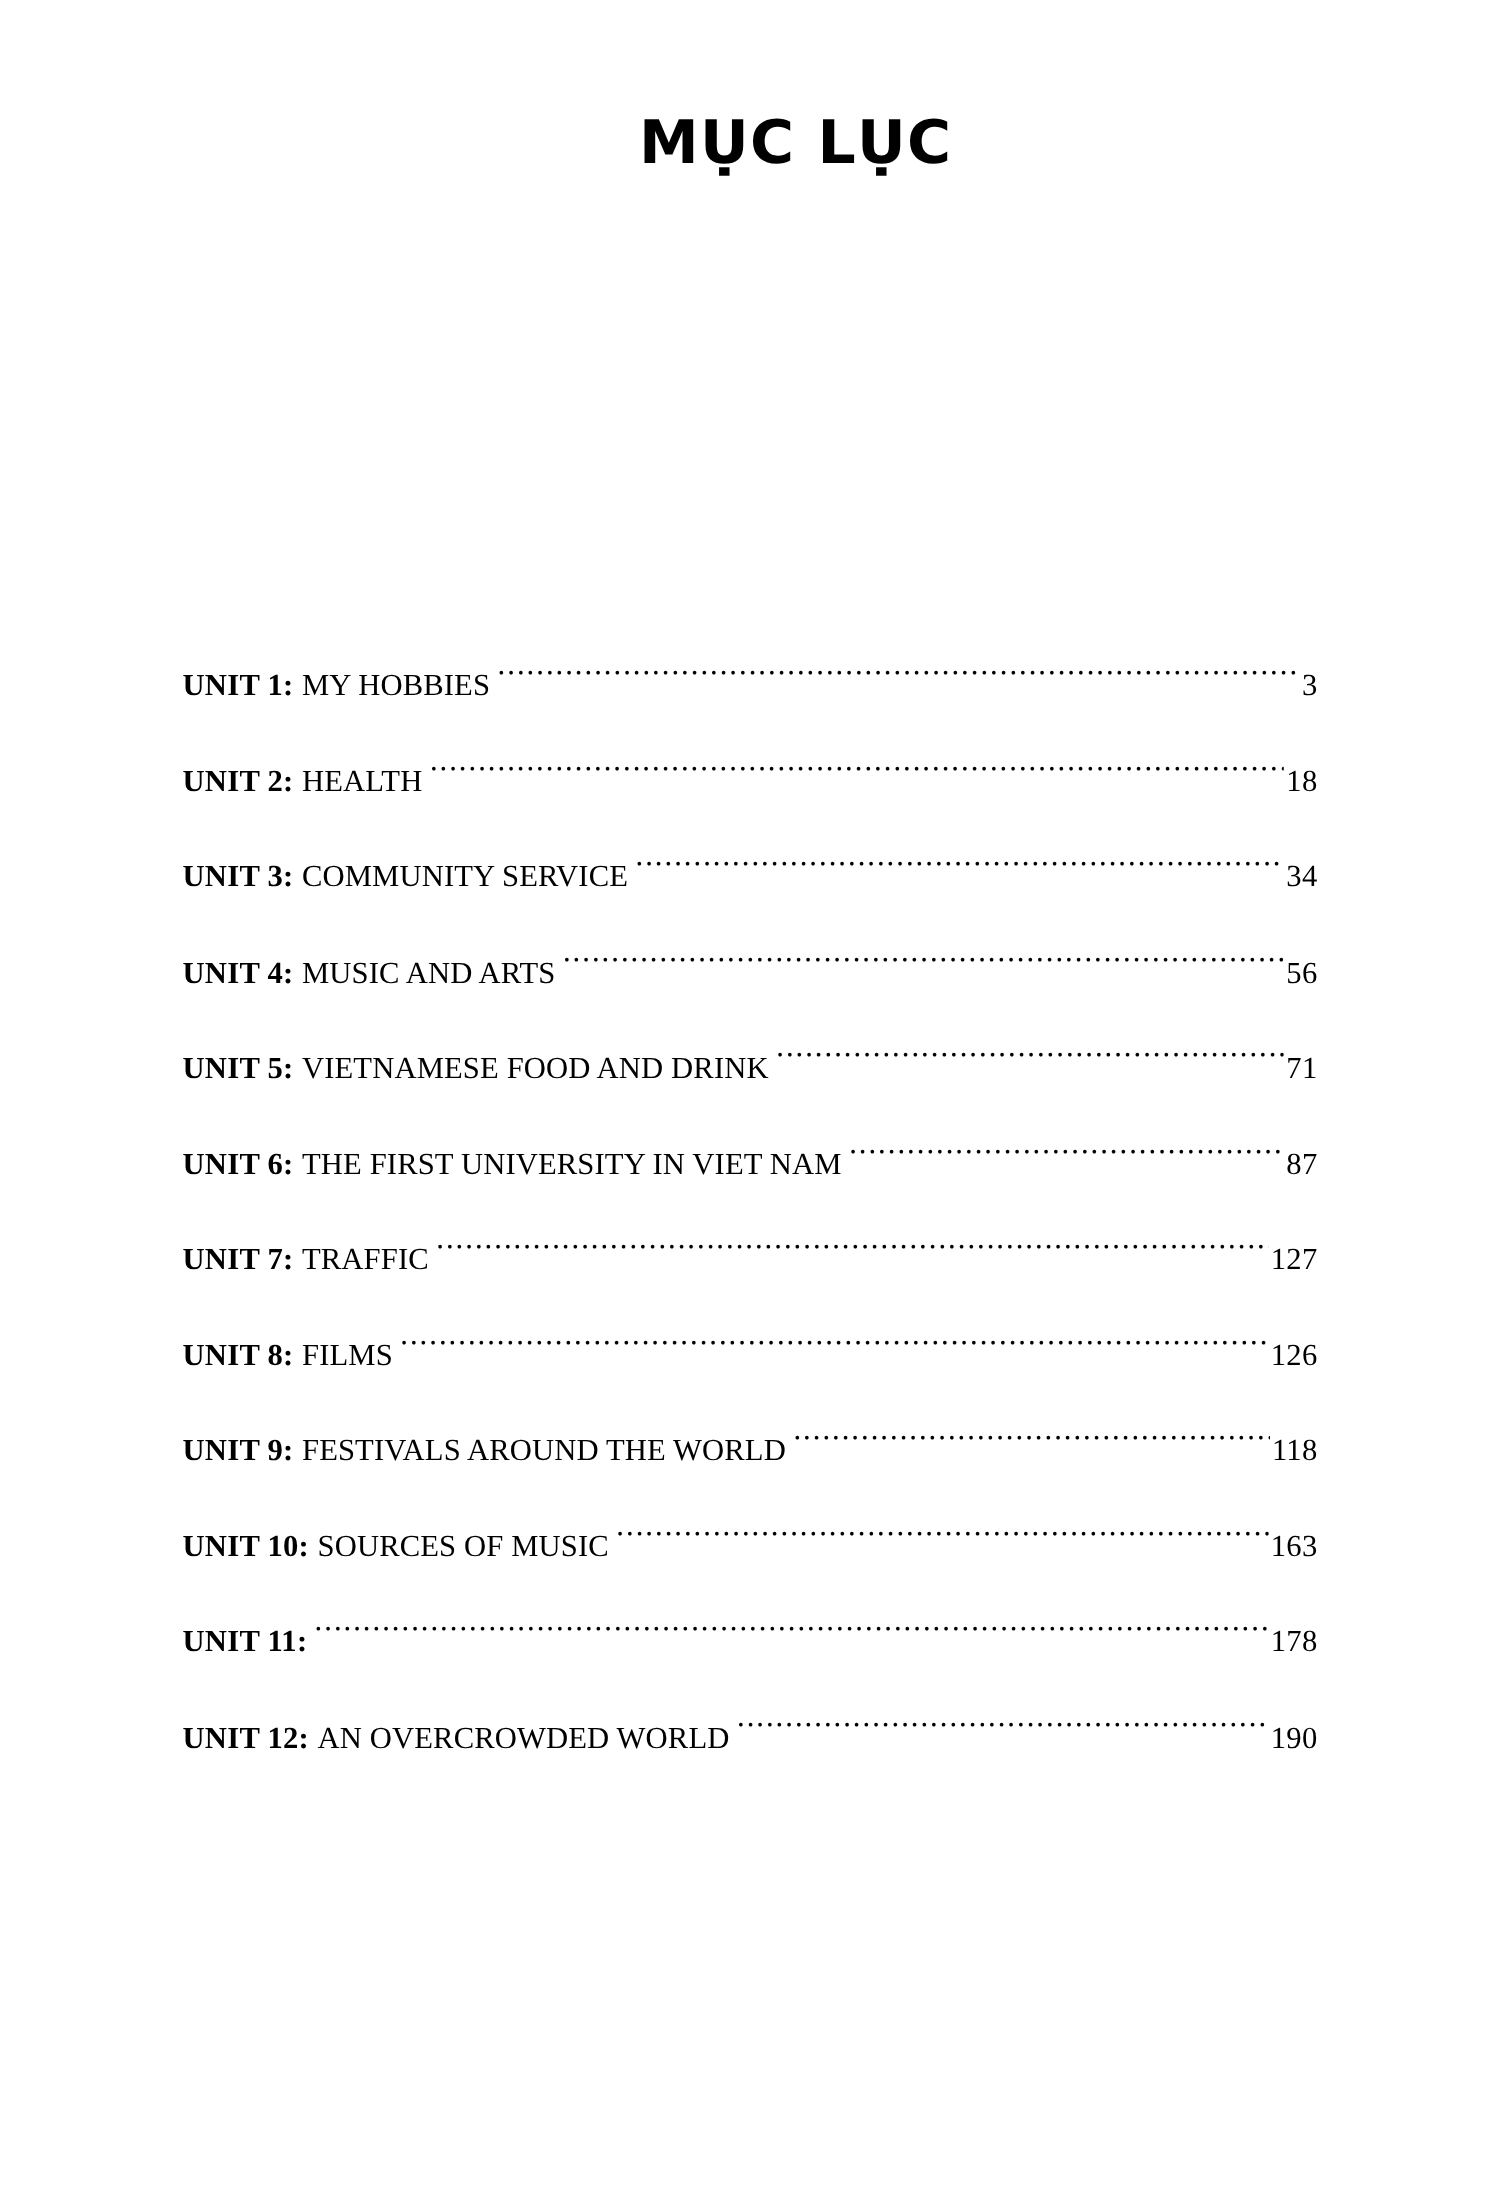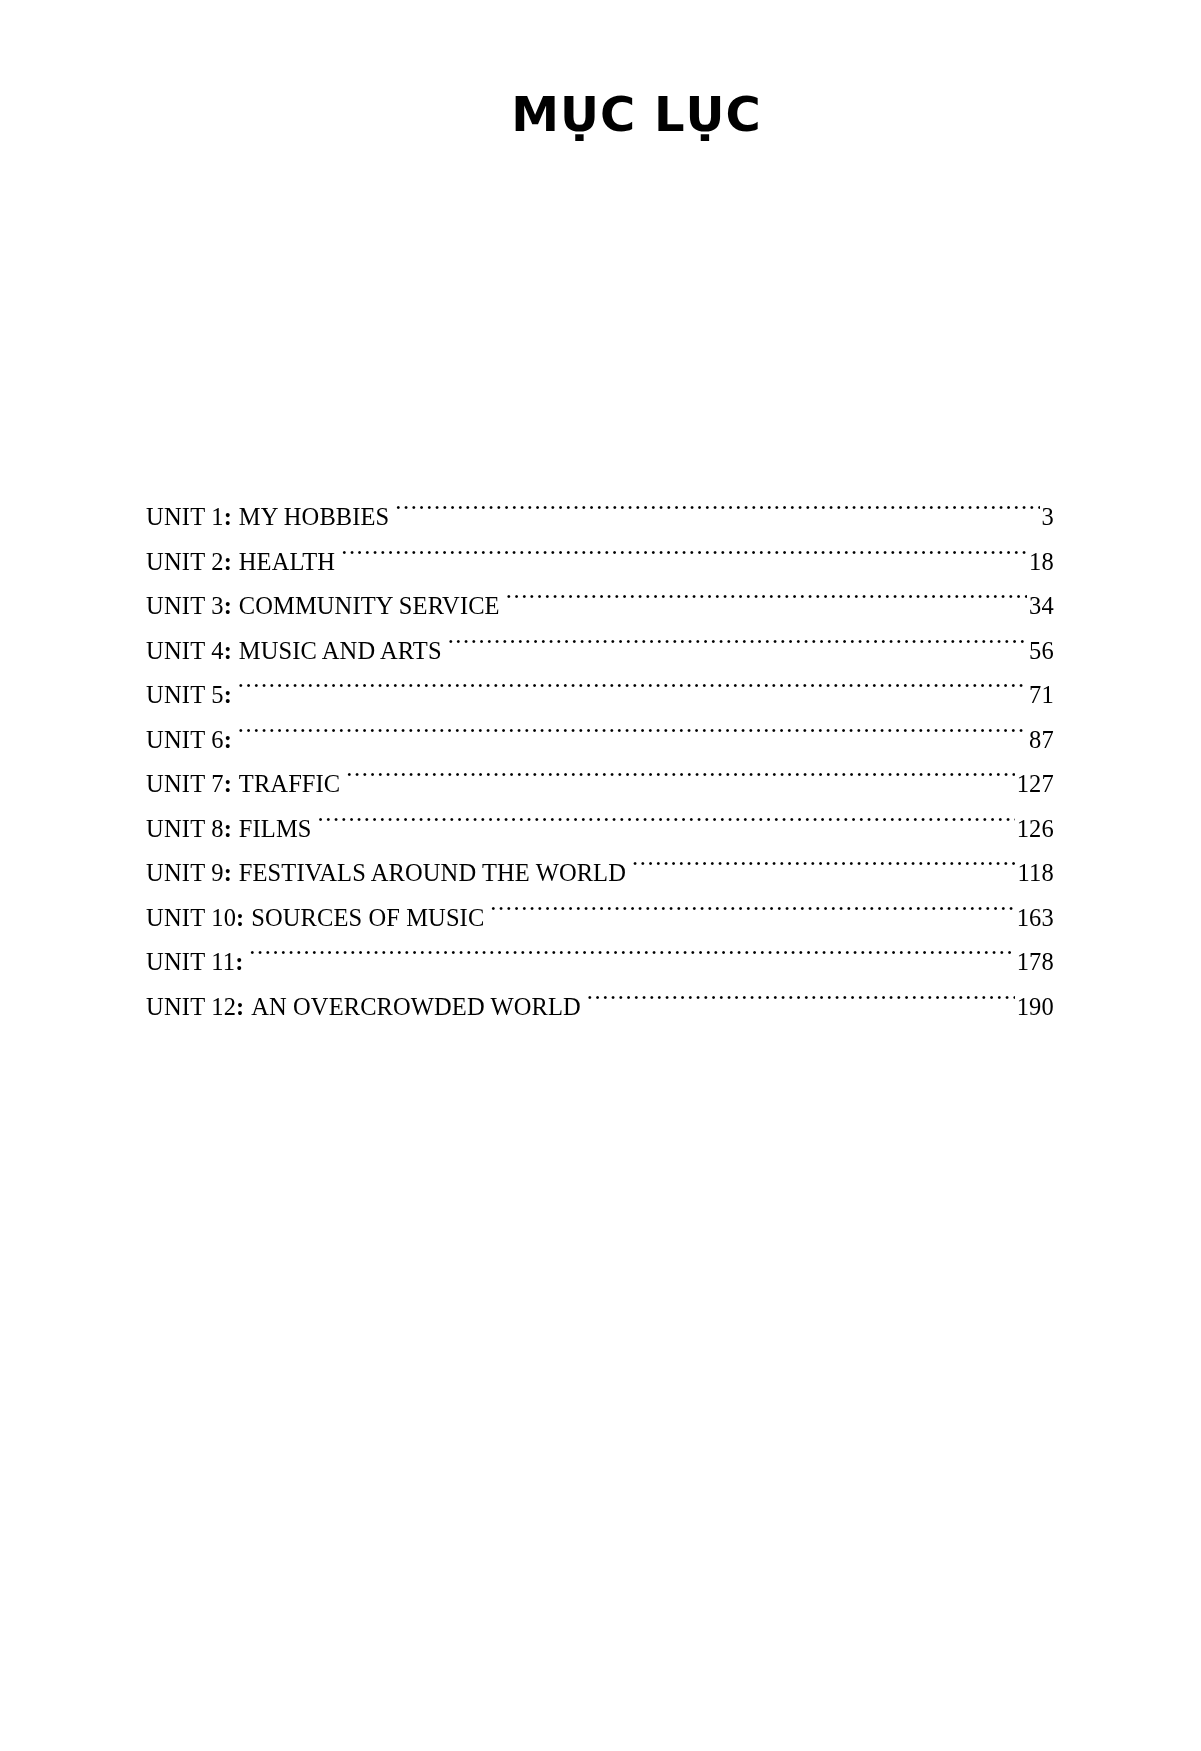--- a/index.html
+++ b/index.html
@@ -47,22 +47,23 @@
   .toc-entry {
     display: flex;
     align-items: baseline;
     width: 100%;
     font-size: 24.5px;
     line-height: 44.5px;
     white-space: nowrap;
   }
 
   .toc-unit {
-    font-weight: 400;
+    font-weight: 700;
     letter-spacing: 0.2px;
+    margin-top: 32px;
   }
 
   .toc-colon {
     font-weight: 700;
   }
 
   .toc-title {
     font-weight: 400;
     padding-left: 7px;
     letter-spacing: 0.1px;
@@ -132,27 +133,29 @@
       <span class="toc-unit">UNIT 4</span>
         <span class="toc-colon">:</span>
       <span class="toc-title">MUSIC AND ARTS</span>
       <span class="toc-leader"></span>
       <span class="toc-page">56</span>
     </div>
 
     <div class="toc-entry">
       <span class="toc-unit">UNIT 5</span>
         <span class="toc-colon">:</span>
+      <span class="toc-title">VIETNAMESE FOOD AND DRINK</span>
       <span class="toc-leader"></span>
       <span class="toc-page">71</span>
     </div>
 
     <div class="toc-entry">
       <span class="toc-unit">UNIT 6</span>
         <span class="toc-colon">:</span>
+      <span class="toc-title">THE FIRST UNIVERSITY IN VIET NAM</span>
       <span class="toc-leader"></span>
       <span class="toc-page">87</span>
     </div>
 
     <div class="toc-entry">
       <span class="toc-unit">UNIT 7</span>
         <span class="toc-colon">:</span>
       <span class="toc-title">TRAFFIC</span>
       <span class="toc-leader"></span>
       <span class="toc-page">127</span>

